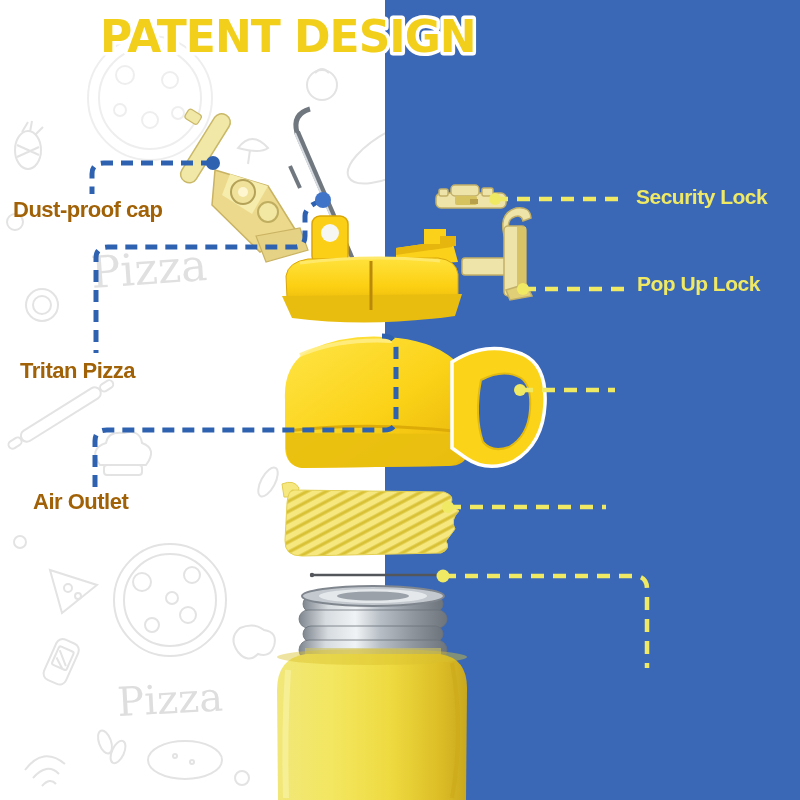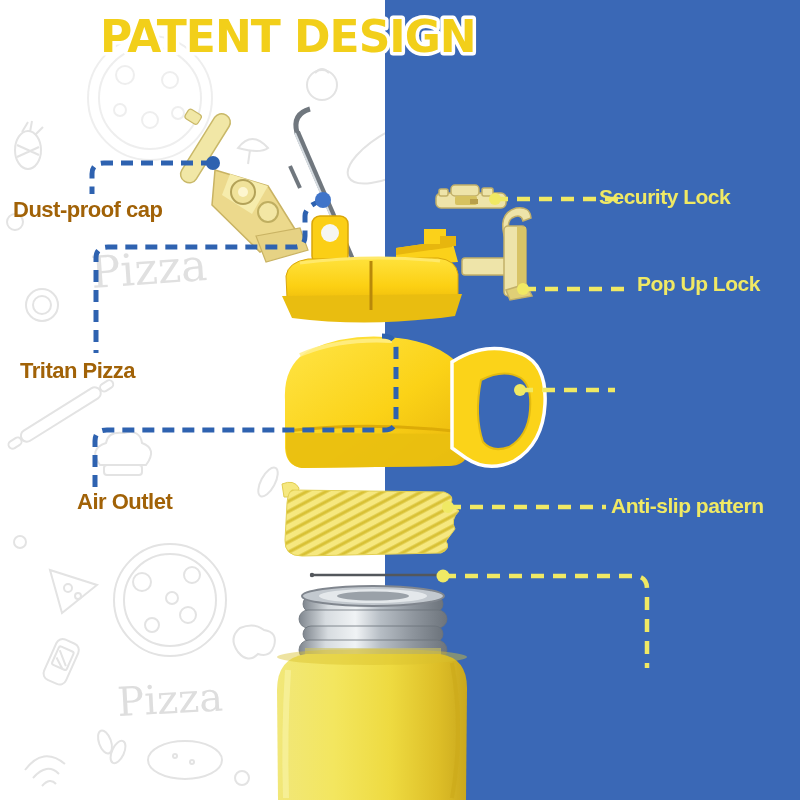--- a/index.html
+++ b/index.html
@@ -4,22 +4,22 @@
 <style>
   html,body{margin:0;padding:0;background:#888;}
   .stage{position:relative;width:800px;height:800px;overflow:hidden;background:#fff;
          font-family:"Liberation Sans","DejaVu Sans",sans-serif;}
   .stage svg{position:absolute;left:0;top:0;}
   .callout{position:absolute;font-weight:700;white-space:nowrap;letter-spacing:-0.5px;}
   .callout.left{color:#a16207;font-size:22px;}
   .callout.right{color:#f0e964;font-size:21px;}
   .lbl-dust{left:13px;top:197px;}
   .lbl-straw{left:20px;top:358px;}
-  .lbl-air{left:33px;top:489px;margin-left:44px;}
-  .lbl-seclock{left:599px;top:185px;}
+  .lbl-air{left:33px;top:489px;}
+  .lbl-seclock{left:636px;top:185px;}
   .lbl-popup{left:637px;top:272px;}
   .lbl-handle{left:620px;top:376px;}
   .lbl-antislip{left:611px;top:494px;}
   .lbl-gasket{left:540px;top:679px;}
 </style>
 </head>
 <body>
 
 <div class="stage">
 
@@ -254,15 +254,14 @@
 
   <text x="100" y="52" font-family="DejaVu Sans, sans-serif" font-size="44" font-weight="800" letter-spacing="-1" fill="#f2cf1a" stroke="#ffffff" stroke-width="7" paint-order="stroke" stroke-linejoin="round">PATENT DESIGN</text>
 </svg>
 
 <div class="callout left lbl-dust">Dust-proof cap</div>
 <div class="callout left lbl-straw">Tritan Pizza</div>
 <div class="callout left lbl-air">Air Outlet</div>
 
 <div class="callout right lbl-seclock">Security Lock</div>
 <div class="callout right lbl-popup">Pop Up Lock</div>
-<div class="callout right lbl-antislip">Anti-slip pattern</div>
 
 </div>
 
 </body></html>

